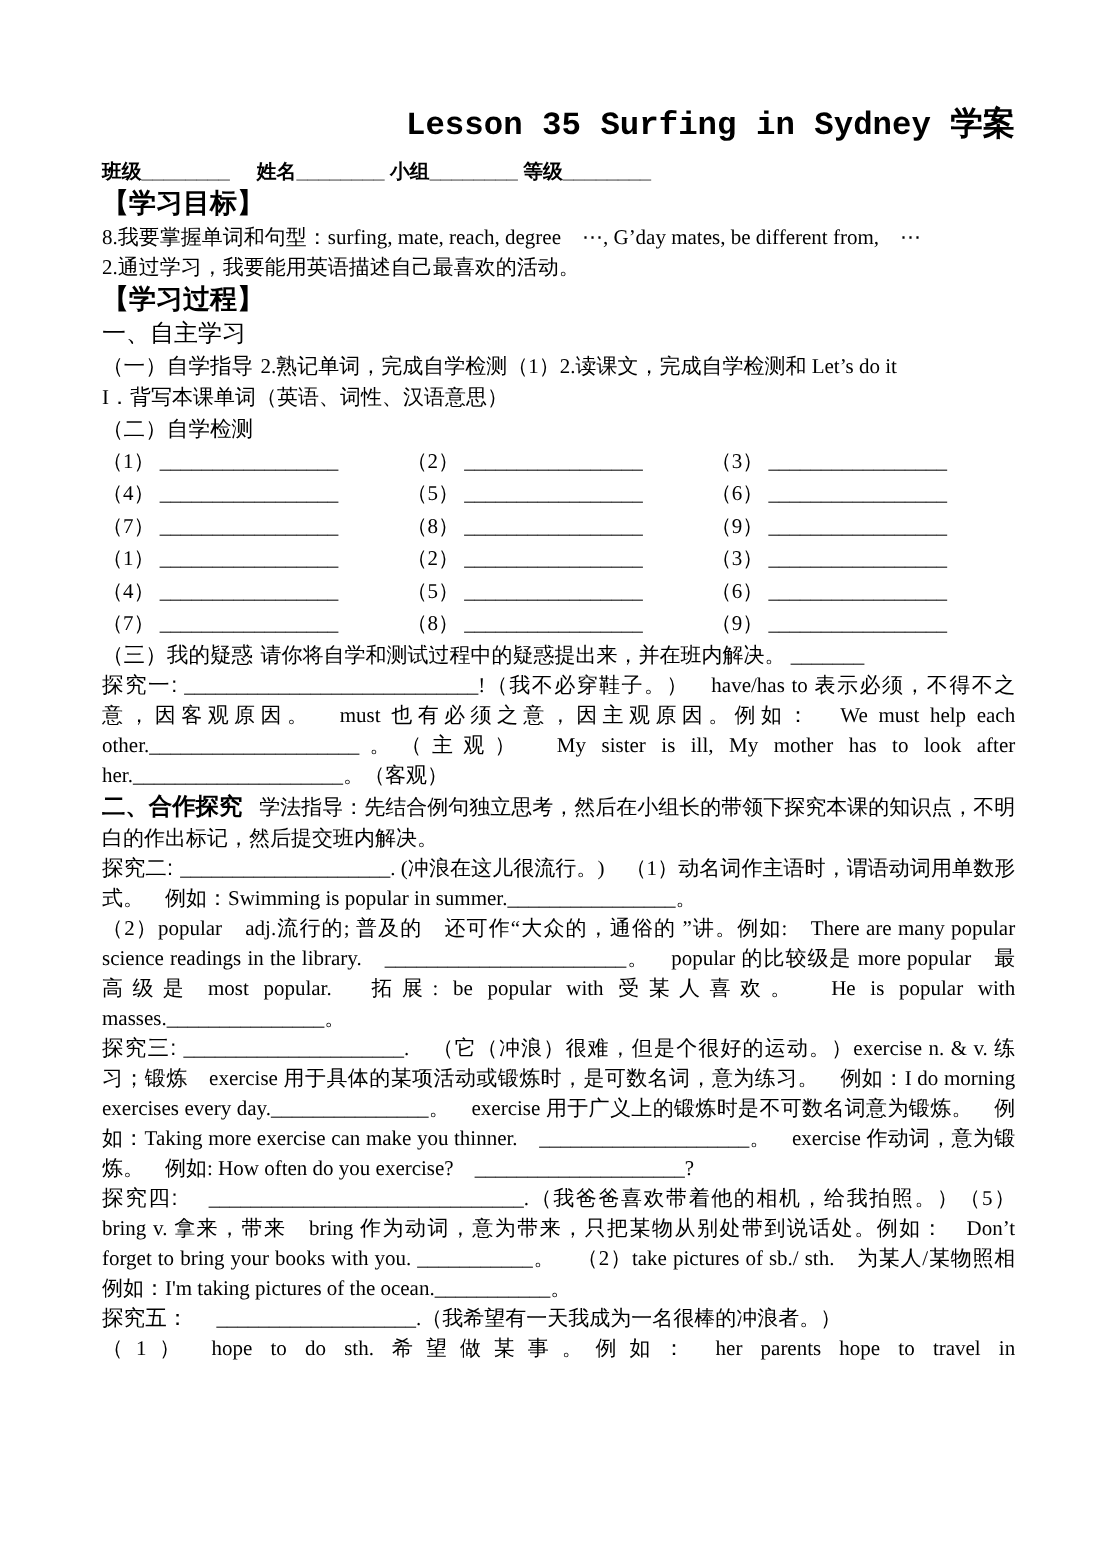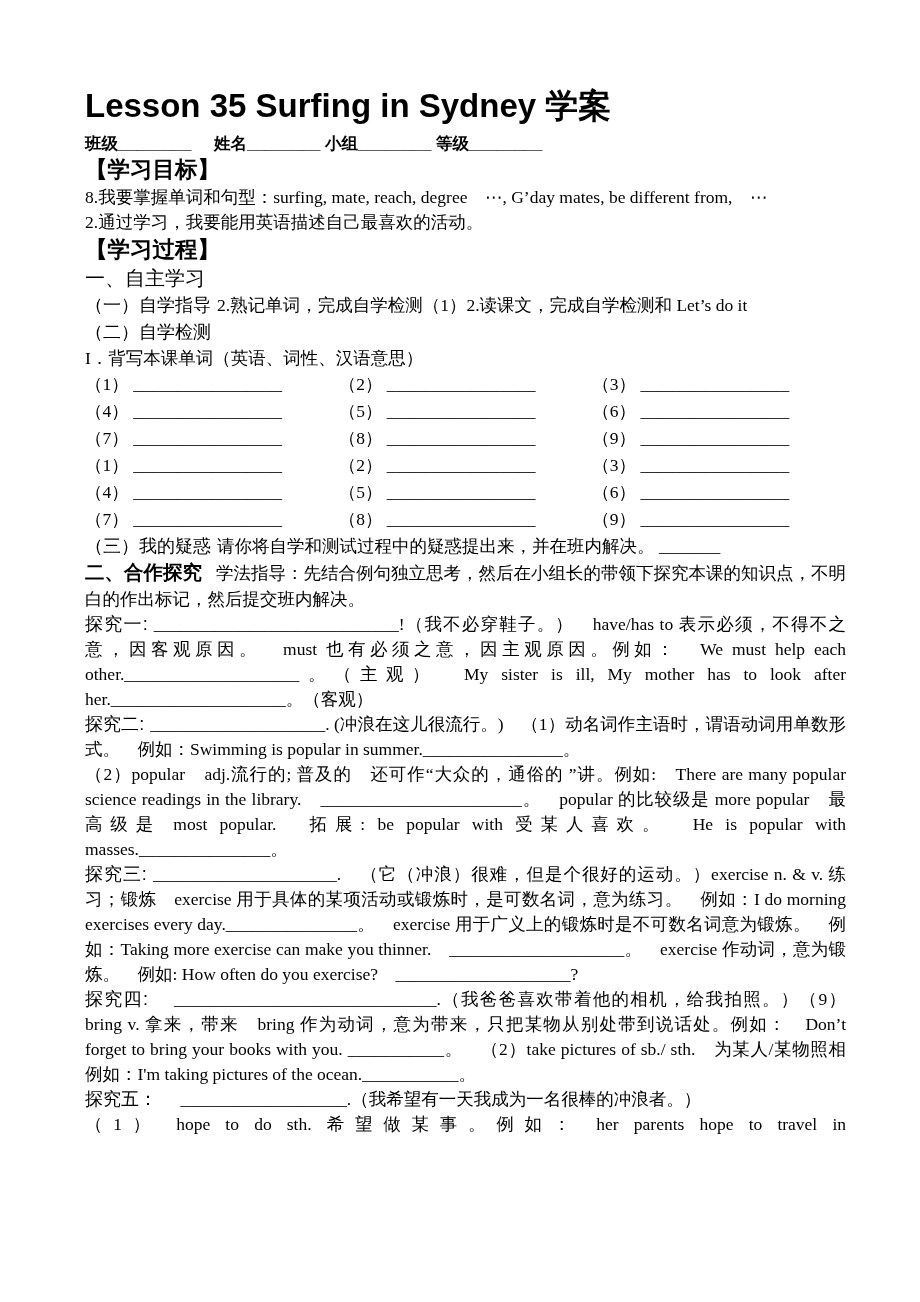--- a/index.html
+++ b/index.html
@@ -8,26 +8,26 @@
     width:920px;height:1302px;
     background:#ffffff;color:#000;
     box-sizing:border-box;
     padding:90px 74px 0 85px;
     overflow:hidden;
     font-family:"Liberation Serif","DejaVu Serif",serif;
     font-size:17.5px;
     line-height:25px;
   }
   .title{
-    text-align:left;
+    text-align:right;
     font-weight:bold;
-    font-size:33px;
+    font-size:27px;
     line-height:32px;
     margin-bottom:9px;
-    font-family:Liberation Sans, sans-serif;
+    font-family:Liberation Mono, monospace;
   }
   .stuline{
     font-family:"Liberation Sans","DejaVu Sans",sans-serif;
     font-weight:bold;
     font-size:16.5px;
     line-height:24px;
     white-space:nowrap;
   }
   .stuline .pair1{margin-right:18px;}
   .h1{
@@ -78,23 +78,23 @@
 
   <div class="h1">【学习目标】</div>
   <p class="body">8.我要掌握单词和句型：surfing, mate, reach, degree　⋯, G’day mates, be different from,　⋯</p>
   <p class="body">2.通过学习，我要能用英语描述自己最喜欢的活动。</p>
 
   <div class="h1">【学习过程】</div>
   <div class="h3">一、自主学习</div>
 
   <p class="body" style="line-height:27px;"><span class="lbl">（一）自学指导</span><span>2.熟记单词，完成自学检测（1）2.读课文，完成自学检测和 Let’s do it</span></p>
 
+  <p class="body mt2">I．背写本课单词（英语、词性、汉语意思）</p>
+
   <p class="body" style="line-height:27px;"><span class="lbl">（二）自学检测</span></p>
-
-  <p class="body mt2">I．背写本课单词（英语、词性、汉语意思）</p>
 
   <div class="grid-row">
     <span class="cell">（1） _________________</span>
     <span class="cell">（2） _________________</span>
     <span class="cell">（3） _________________</span>
   </div>
   <div class="grid-row">
     <span class="cell">（4） _________________</span>
     <span class="cell">（5） _________________</span>
     <span class="cell">（6） _________________</span>
@@ -117,29 +117,29 @@
     <span class="cell">（6） _________________</span>
   </div>
   <div class="grid-row">
     <span class="cell">（7） _________________</span>
     <span class="cell">（8） _________________</span>
     <span class="cell">（9） _________________</span>
   </div>
 
   <p class="body" style="line-height:26px;"><span class="lbl">（三）我的疑惑</span><span>请你将自学和测试过程中的疑惑提出来，并在班内解决。 _______</span></p>
 
+  <p class="body"><span class="lbl">探究一:</span><span>____________________________!（我不必穿鞋子。）　have/has to 表示必须，不得不之意，因客观原因。　must 也有必须之意，因主观原因。例如：　We must help each other.____________________。（主观）　My sister is ill, My mother has to look after her.____________________。（客观）</span></p>
+
   <p class="body" style="line-height:26px;"><span class="h3lbl">二、合作探究</span><span>学法指导：先结合例句独立思考，然后在小组长的带领下探究本课的知识点，不明白的作出标记，然后提交班内解决。</span></p>
-
-  <p class="body"><span class="lbl">探究一:</span><span>____________________________!（我不必穿鞋子。）　have/has to 表示必须，不得不之意，因客观原因。　must 也有必须之意，因主观原因。例如：　We must help each other.____________________。（主观）　My sister is ill, My mother has to look after her.____________________。（客观）</span></p>
 
   <p class="body"><span class="lbl">探究二:</span><span>____________________. (冲浪在这儿很流行。)　（1）动名词作主语时，谓语动词用单数形式。　例如：Swimming is popular in summer.________________。</span></p>
 
   <p class="body"><span>（2）popular　adj.流行的; 普及的　还可作“大众的，通俗的 ”讲。例如:　There are many popular science readings in the library.　_______________________。　popular 的比较级是 more popular　最高级是 most popular.　拓展: be popular with 受某人喜欢。　He is popular with masses._______________。</span></p>
 
   <p class="body"><span class="lbl">探究三:</span><span>_____________________.　（它（冲浪）很难，但是个很好的运动。）exercise  n. &amp; v. 练习；锻炼　exercise 用于具体的某项活动或锻炼时，是可数名词，意为练习。　例如：I do morning exercises every day._______________。　exercise  用于广义上的锻炼时是不可数名词意为锻炼。　例如：Taking more exercise can make you thinner.　____________________。　exercise 作动词，意为锻炼。　例如: How often do you exercise?　____________________?</span></p>
 
-  <p class="body"><span class="lbl">探究四:</span><span>　______________________________.（我爸爸喜欢带着他的相机，给我拍照。）（9）bring v. 拿来，带来　bring 作为动词，意为带来，只把某物从别处带到说话处。例如：　Don’t forget to bring your books with you. ___________。　（2）take pictures of sb./ sth.　为某人/某物照相　例如：I'm taking pictures of the ocean.___________。</span></p>
+  <p class="body"><span class="lbl">探究四:</span><span>　______________________________.（我爸爸喜欢带着他的相机，给我拍照。）（5）bring v. 拿来，带来　bring 作为动词，意为带来，只把某物从别处带到说话处。例如：　Don’t forget to bring your books with you. ___________。　（2）take pictures of sb./ sth.　为某人/某物照相　例如：I'm taking pictures of the ocean.___________。</span></p>
 
   <p class="body"><span class="lbl">探究五：</span><span>　___________________.（我希望有一天我成为一名很棒的冲浪者。）</span></p>
 
   <p class="body stretch"><span>（1） hope to do sth. 希望做某事。例如： her parents hope to travel in</span></p>
 
 </div>
 
 </body></html>

